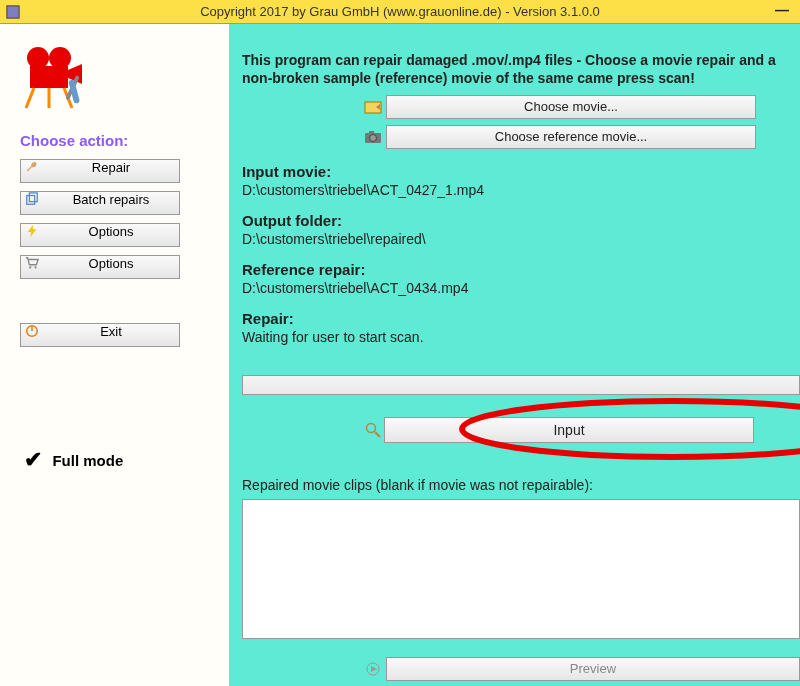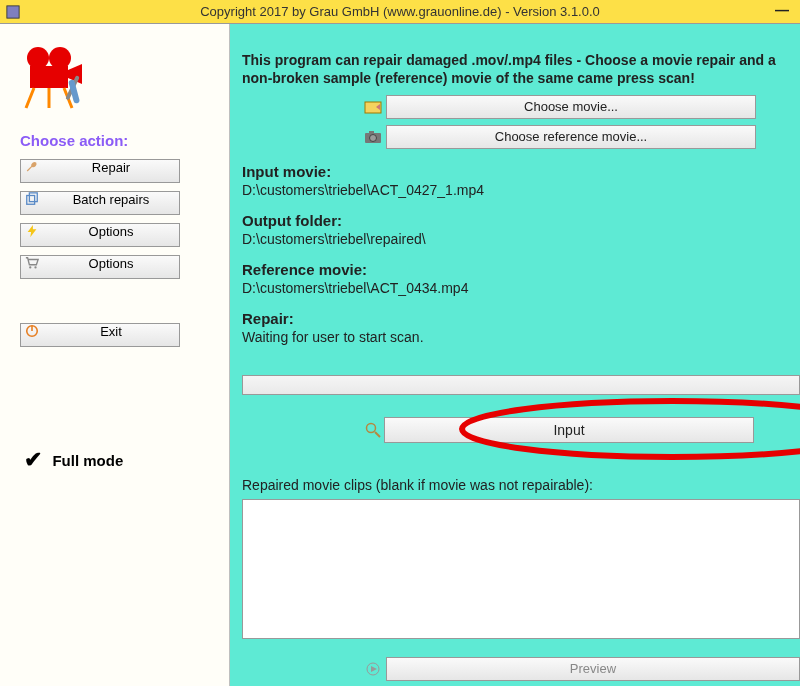--- a/index.html
+++ b/index.html
@@ -274,21 +274,21 @@
 
     <div class="field">
       <div class="lab">Input movie:</div>
       <div class="val">D:\customers\triebel\ACT_0427_1.mp4</div>
     </div>
     <div class="field">
       <div class="lab">Output folder:</div>
       <div class="val">D:\customers\triebel\repaired\</div>
     </div>
     <div class="field">
-      <div class="lab">Reference movie:</div>
+      <div class="lab">Reference repair:</div>
       <div class="val">D:\customers\triebel\ACT_0434.mp4</div>
     </div>
     <div class="field">
       <div class="lab">Repair:</div>
       <div class="val">Waiting for user to start scan.</div>
     </div>
 
     <div class="progressbar"></div>
 
     <div class="scan-wrap">

